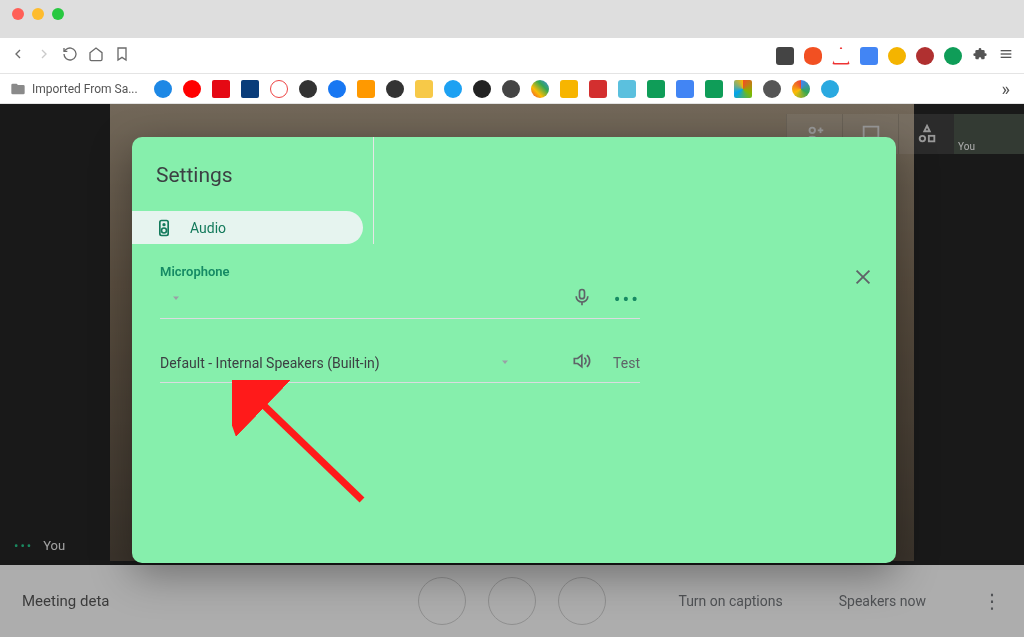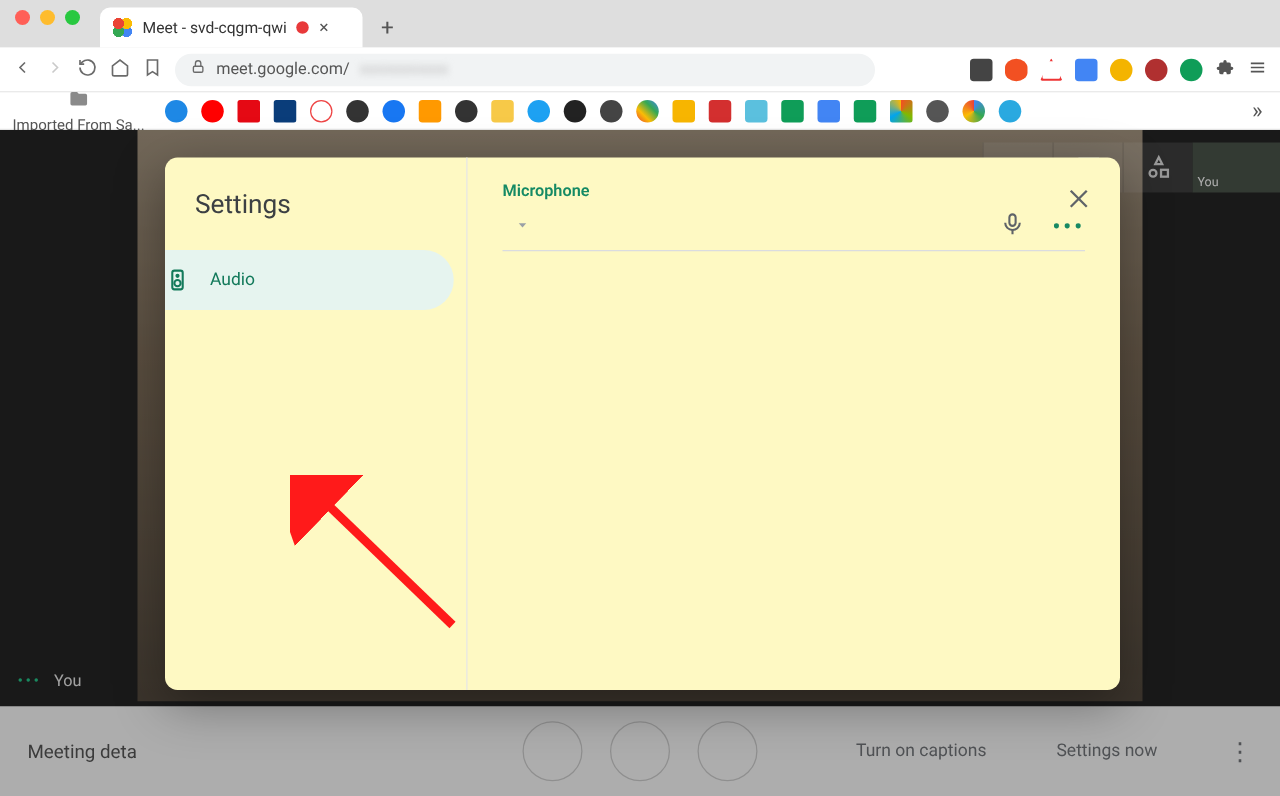--- a/index.html
+++ b/index.html
@@ -43,21 +43,21 @@
     flex: 1; height: 26px; background: #f1f3f4; border-radius: 13px;
     display: flex; align-items: center; padding: 0 12px; gap: 8px; color: #555; font-size: 13px;
     max-width: 560px;
   }
   .omnibox .lock { color: #6b6b6b; }
   .omni-blur { filter: blur(3px); color: #bbb; }
   .ext-row { display: flex; gap: 10px; align-items: center; margin-left: auto; }
   .exticon { width: 18px; height: 18px; border-radius: 3px; display: inline-block; }
 
   .bookbar { height: 30px; background: #fff; display: flex; align-items: center; padding: 0 10px; gap: 10px; border-bottom: 1px solid #e4e4e4; font-size: 12px; color: #555; }
-  .bkfolder { display: flex; align-items: center; gap: 6px; flex-direction: column; }
+  .bkfolder { display: flex; align-items: center; gap: 6px; }
   .bookbar .chips { display: flex; gap: 11px; align-items: center; margin-left: 6px; }
   .chip { width: 18px; height: 18px; border-radius: 50%; display: inline-block; }
   .bookbar .overflow { margin-left: auto; color: #555; font-size: 18px; padding-right: 4px;}
 
   
   .meet-area {
     position: relative; width: 100%; height: calc(637px - 38px - 36px - 30px);
     background: #000;
   }
   .video-bg {
@@ -89,33 +89,34 @@
   .bottombar .kebab { font-size: 20px; color: #5f6368; }
 
   
   .scrim {
     position: absolute; inset: 0; background: rgba(60,60,60,0.42);
   }
 
   
   .modal {
     position: absolute;
-    left: 132px; top: 22px;
+    left: 132px; top: 33px;
     width: 764px; height: 426px;
-    background: #fef9c3; border-radius: 10px;
+    background: #86efac; border-radius: 10px;
     box-shadow: 0 12px 40px rgba(0,0,0,0.35);
     display: flex;
+    flex-direction: column;
   }
   .modal .side {
     width: 242px; border-right: 1px solid #e6e6e6; padding: 26px 0 0 0;
   }
   .modal h1 { font-size: 21px; font-weight: 400; color: #3c4043; padding-left: 24px; margin-bottom: 24px; }
   .tabitem {
-    height: 48px; display: flex; align-items: center; gap: 16px;
-    font-size: 14px; color: #5f6368; cursor: pointer;
+    height: 33px; display: flex; align-items: center; gap: 16px;
+    padding-left: 22px; font-size: 14px; color: #5f6368; cursor: pointer;
     border-radius: 0 24px 24px 0; margin-right: 10px;
   }
   .tabitem.active { background: #e6f4ef; color: #137a5b; }
   .tabitem svg { width: 20px; height: 20px; }
   .tabitem.active svg { color: #137a5b; }
 
   .modal .main { flex: 1; padding: 16px 28px 0 28px; position: relative; }
   .modal .close-x { position: absolute; top: 22px; right: 22px; color: #5f6368; cursor: pointer; }
   .modal .close-x svg { width: 22px; height: 22px; }
 
@@ -138,57 +139,40 @@
 </style>
 </head>
 <body>
 
 <div class="titlebar">
   <div class="traffic">
     <span class="t-close"></span>
     <span class="t-min"></span>
     <span class="t-max"></span>
   </div>
-  <div class="tabs">
-    <div class="tab">
-      <span class="favicon"></span>
-      <span>Meet - svd-cqgm-qwi</span>
-      <span class="rec"></span>
-      <span class="close">×</span>
-    </div>
-    <div class="newtab">+</div>
-  </div>
 </div>
 
 <div class="addrbar">
   <div class="navset">
     <span class="navbtn"><svg viewBox="0 0 24 24" fill="none" stroke="currentColor" stroke-width="2">
           <polyline points="15 18 9 12 15 6"></polyline>
         </svg></span>
     <span class="navbtn" style="opacity:.35"><svg viewBox="0 0 24 24" fill="none" stroke="currentColor" stroke-width="2">
           <polyline points="9 18 15 12 9 6"></polyline>
         </svg></span>
     <span class="navbtn"><svg viewBox="0 0 24 24" fill="none" stroke="currentColor" stroke-width="2">
           <path d="M3 12a9 9 0 1 0 3-6.7L3 8"></path>
           <polyline points="3 3 3 8 8 8"></polyline>
         </svg></span>
     <span class="navbtn"><svg viewBox="0 0 24 24" fill="none" stroke="currentColor" stroke-width="2">
           <path d="M3 10l9-7 9 7v10a2 2 0 0 1-2 2H5a2 2 0 0 1-2-2z"></path>
         </svg></span>
     <span class="navbtn"><svg viewBox="0 0 24 24" fill="none" stroke="currentColor" stroke-width="2">
           <path d="M6 3h12v18l-6-4-6 4z"></path>
         </svg></span>
-  </div>
-  <div class="omnibox">
-    <span class="lock"><svg width="13" height="13" viewBox="0 0 24 24" fill="none" stroke="currentColor" stroke-width="2">
-          <rect x="5" y="11" width="14" height="9" rx="2"></rect>
-          <path d="M8 11V7a4 4 0 1 1 8 0v4"></path>
-        </svg></span>
-    <span>meet.google.com/</span>
-    <span class="omni-blur">xxxxxxxxxxx</span>
   </div>
   <div class="ext-row">
     <span class="exticon" style="background:#444"></span>
     <span class="exticon" style="background:#f25022;border-radius:50%/40%"></span>
     <span class="exticon" style="background:#fff;border:2px solid #e33;clip-path:polygon(50% 0,100% 100%,0 100%)"></span>
     <span class="exticon" style="background:#4285f4"></span>
     <span class="exticon" style="background:#f4b400;border-radius:50%"></span>
     <span class="exticon" style="background:#b03030;border-radius:50%"></span>
     <span class="exticon" style="background:#0f9d58;border-radius:50%"></span>
     <span class="navbtn" style="color:#555"><svg viewBox="0 0 24 24" width="18" height="18" fill="currentColor">
@@ -274,21 +258,21 @@
 
   <div class="bottombar">
     <div class="left">Meeting deta</div>
     <div class="center">
       <div class="pill"></div>
       <div class="pill"></div>
       <div class="pill"></div>
     </div>
     <div class="right">
       <span>Turn on captions</span>
-      <span>Settings now</span>
+      <span>Speakers now</span>
       <span class="kebab">⋮</span>
     </div>
   </div>
 
   <div class="scrim"></div>
 
   <div class="modal">
     <div class="side">
       <h1>Settings</h1>
       <div class="tabitem active">
@@ -321,20 +305,38 @@
             <svg viewBox="0 0 24 24" fill="none" stroke="#5f6368" stroke-width="2">
                 <rect x="9" y="3" width="6" height="11" rx="3"></rect>
                 <path d="M5 11a7 7 0 0 0 14 0"></path>
                 <line x1="12" y1="18" x2="12" y2="22"></line>
               </svg>
           </span>
           <span class="more-dots">•••</span>
         </div>
       </div>
 
+      <div class="select-row">
+        <span class="value">Default - Internal Speakers (Built-in)</span>
+        <span class="caret">
+          <svg width="12" height="12" viewBox="0 0 24 24" fill="currentColor">
+              <polygon points="6 9 18 9 12 16"></polygon>
+            </svg>
+        </span>
+        <div class="actions">
+          <span class="icon">
+            <svg viewBox="0 0 24 24" fill="none" stroke="#5f6368" stroke-width="2">
+                <polygon points="4 9 8 9 13 5 13 19 8 15 4 15"></polygon>
+                <path d="M16 8a5 5 0 0 1 0 8"></path>
+                <path d="M19 5a9 9 0 0 1 0 14"></path>
+              </svg>
+          </span>
+          <span>Test</span>
+        </div>
+      </div>
     </div>
   </div>
 
   <svg class="arrow-annot" width="150" height="130" viewBox="0 0 150 130">
     <defs>
       <marker id="ah" markerWidth="14" markerHeight="14" refX="3" refY="6" orient="auto">
         <polygon points="0 0, 12 6, 0 12" fill="#ff1a1a"></polygon>
       </marker>
     </defs>
     <line x1="130" y1="120" x2="18" y2="12" stroke="#ff1a1a" stroke-width="7" marker-end="url(#ah)"></line>

